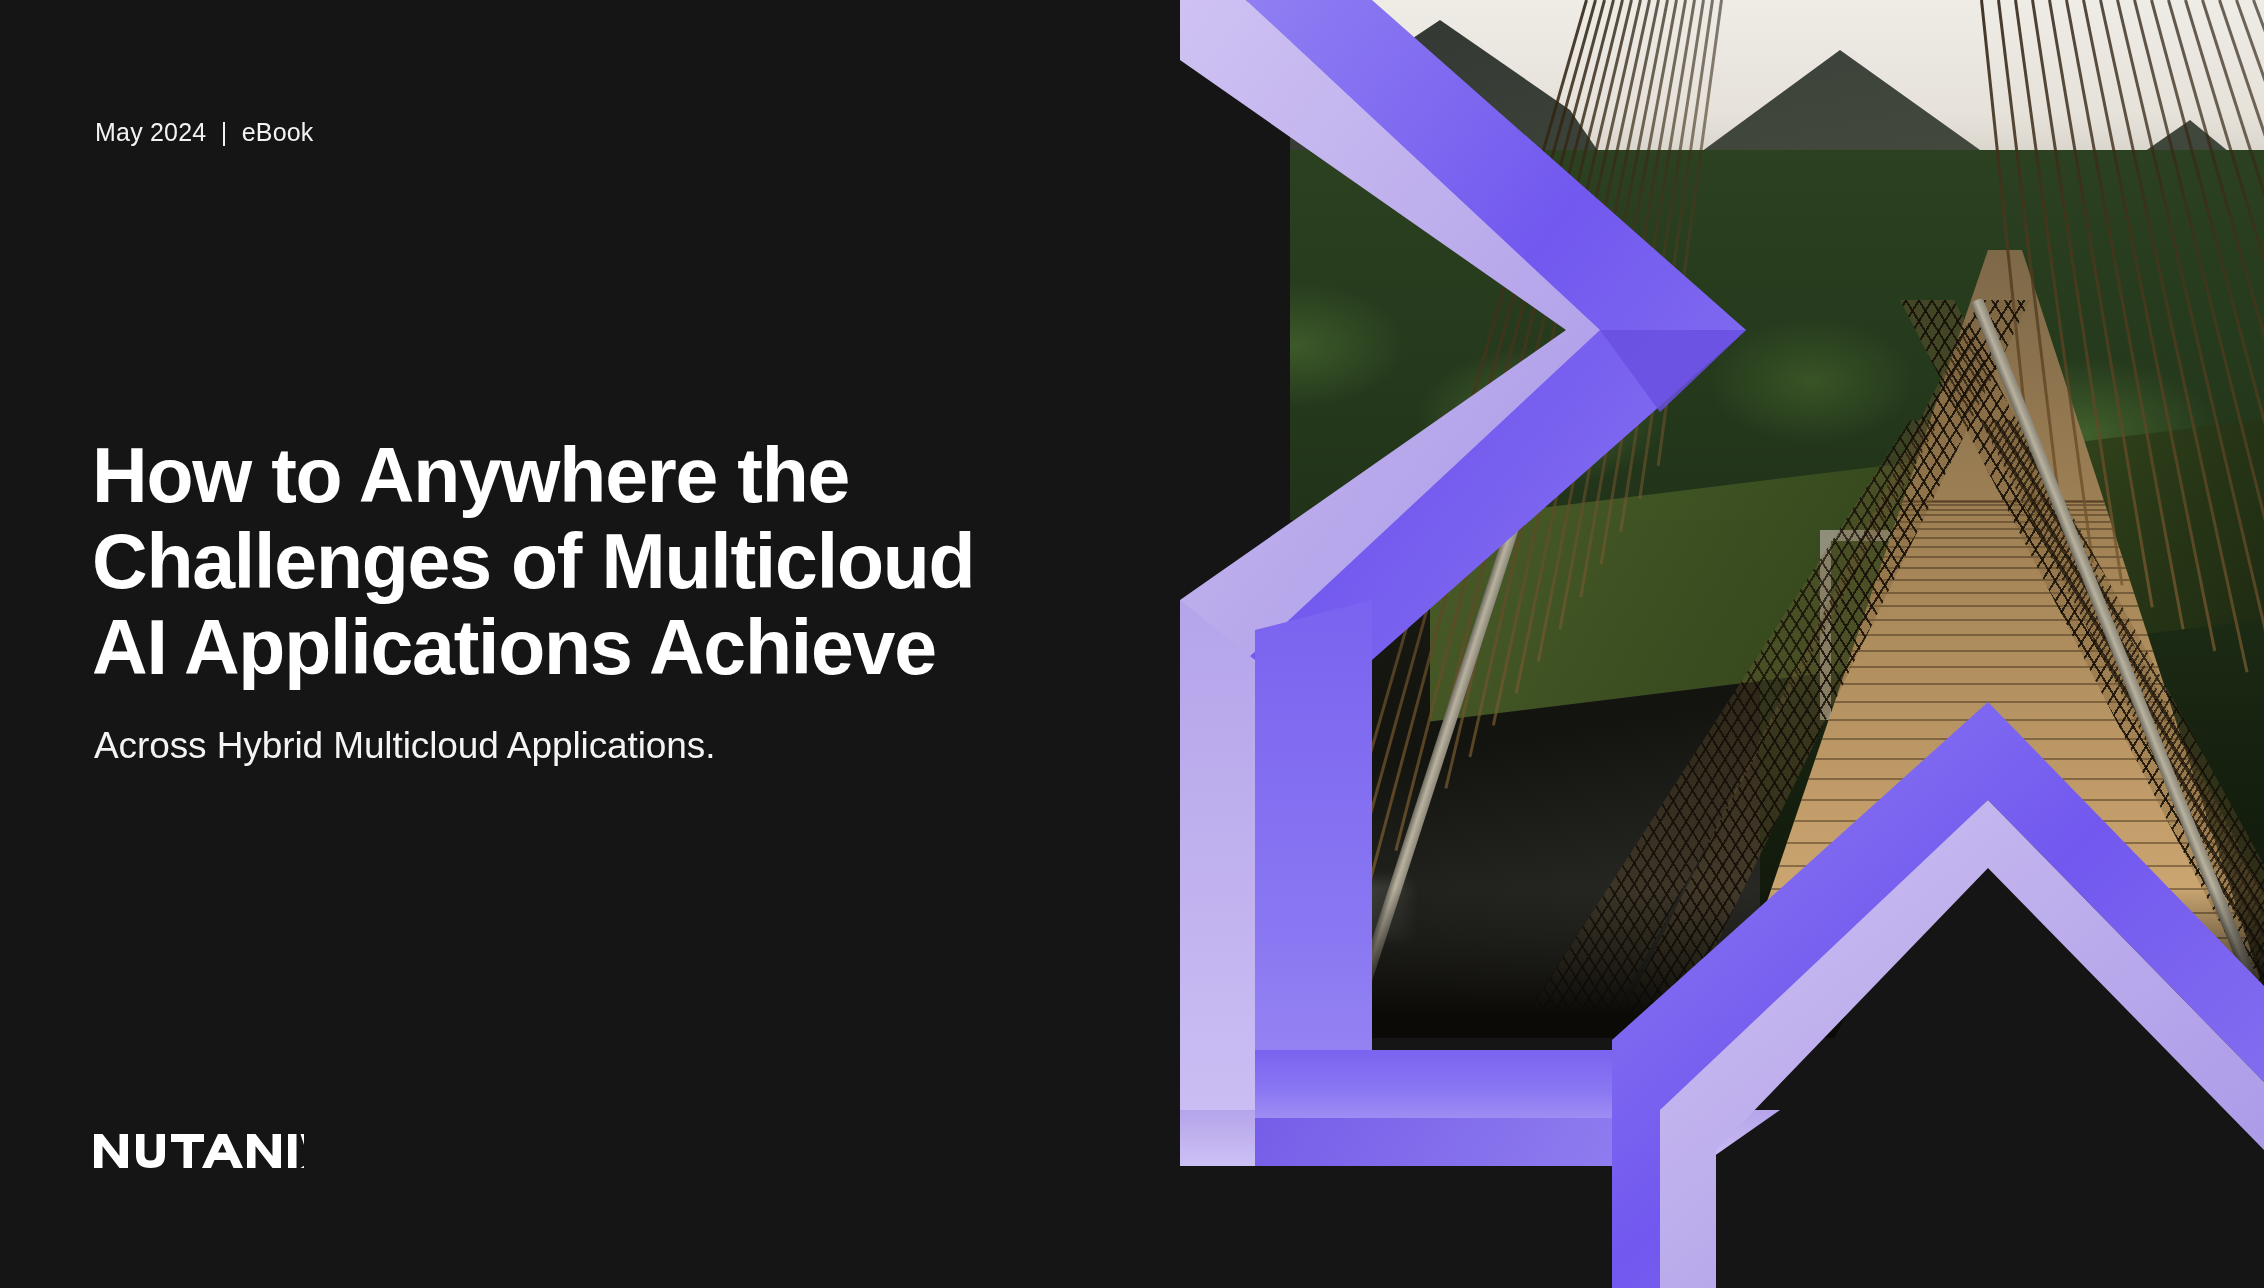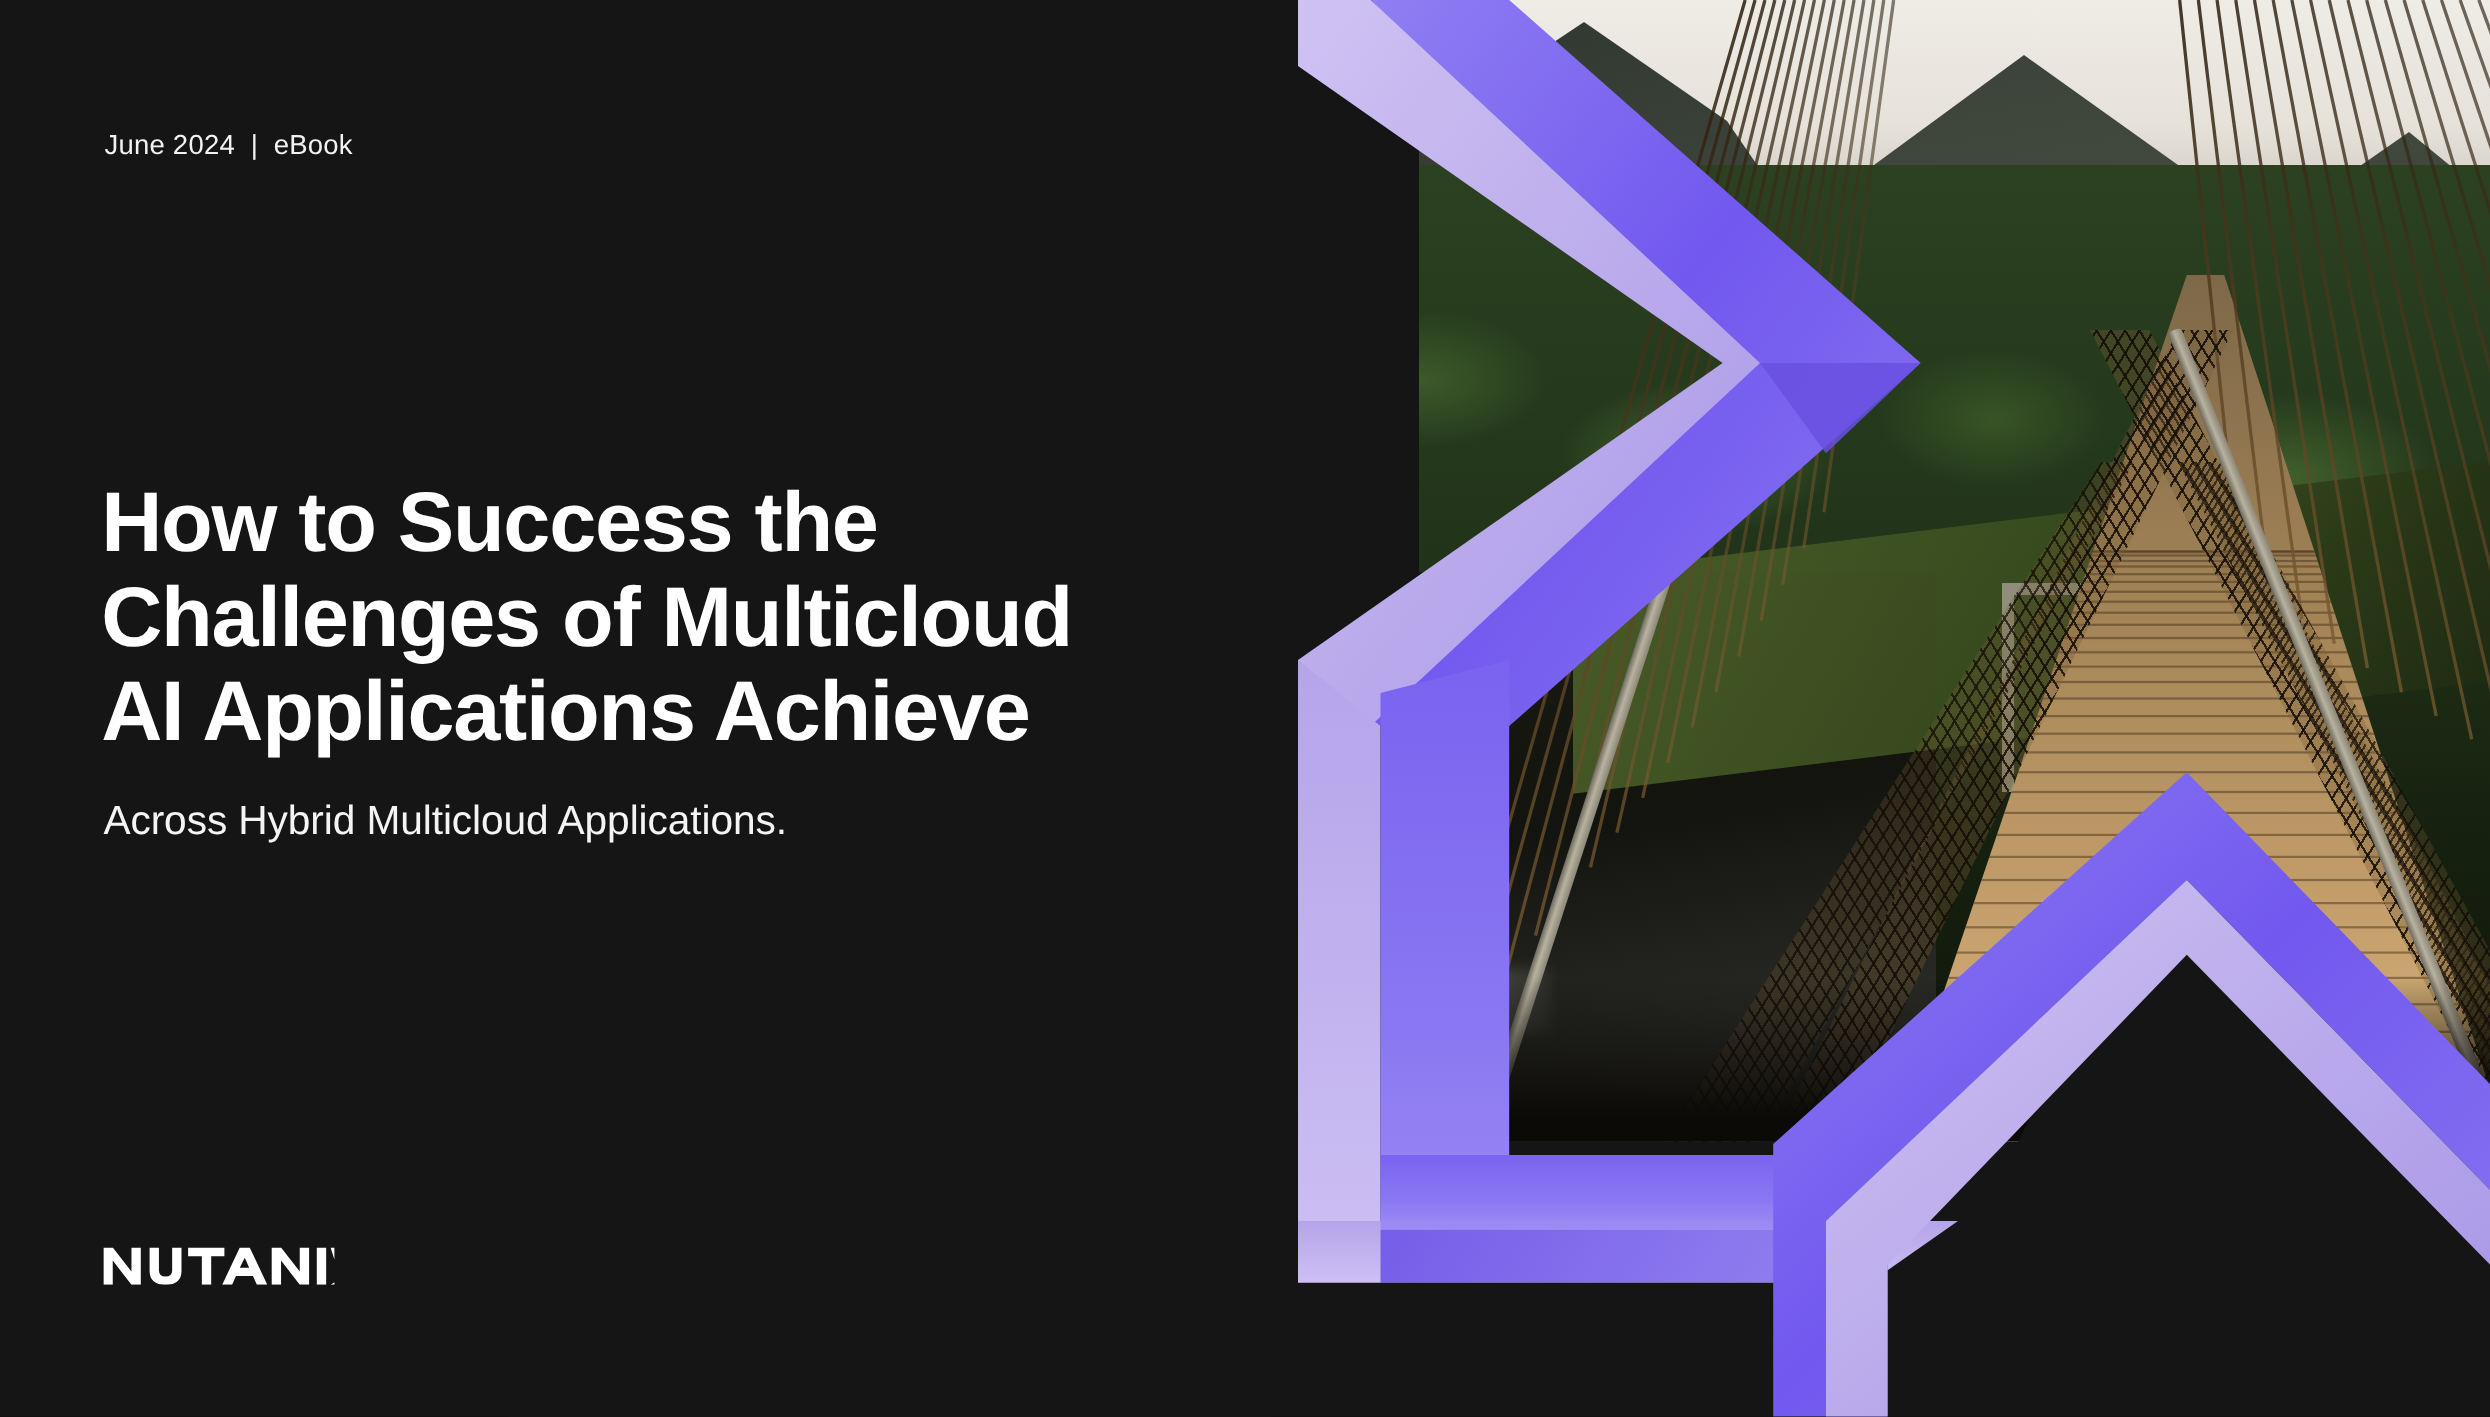--- a/index.html
+++ b/index.html
@@ -383,24 +383,24 @@
     <path d="M1255 1050 L1700 1050 L1640 1118 L1255 1118 Z" fill="url(#gMain2)"></path>
     <path d="M1255 1118 L1640 1118 L1700 1166 L1255 1166 Z" fill="url(#gBev)" opacity=".9"></path>
 
     <path d="M1988 725 L2264 1010 L2264 1288 L1712 1288 Z" fill="#151515"></path>
 
     <path d="M1988 702 L2264 986 L2264 1082 L1988 800 L1716 1082 L1716 1288 L1612 1288 L1612 1040 Z" fill="url(#gMain)"></path>
 
     <path d="M1988 800 L2264 1082 L2264 1150 L1988 868 L1716 1150 L1716 1288 L1660 1288 L1660 1110 Z" fill="url(#gLite)"></path>
   </svg>
 
-  <div class="meta">June 2024  |  eBook</div>
+  <div class="meta">May 2024  |  eBook</div>
 
   <div class="title">
-    <div>How to Success the</div>
+    <div>How to Anywhere the</div>
     <div>Challenges of Multicloud</div>
     <div>AI Applications Achieve</div>
   </div>
 
   <div class="subtitle">
     <div>Across Hybrid Multicloud Applications.</div>
   </div>
 
   <svg class="logo" width="210" height="34" viewBox="0 0 420 68">
     <title>NUTANIX</title>

